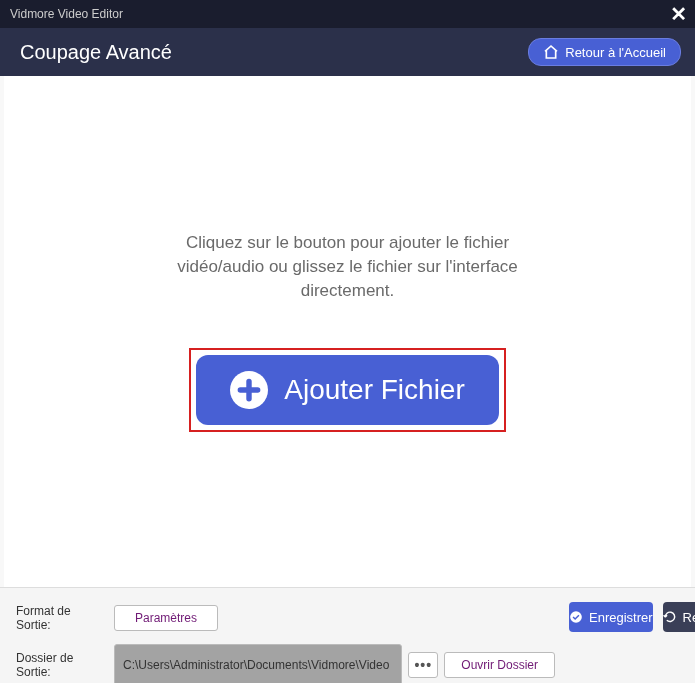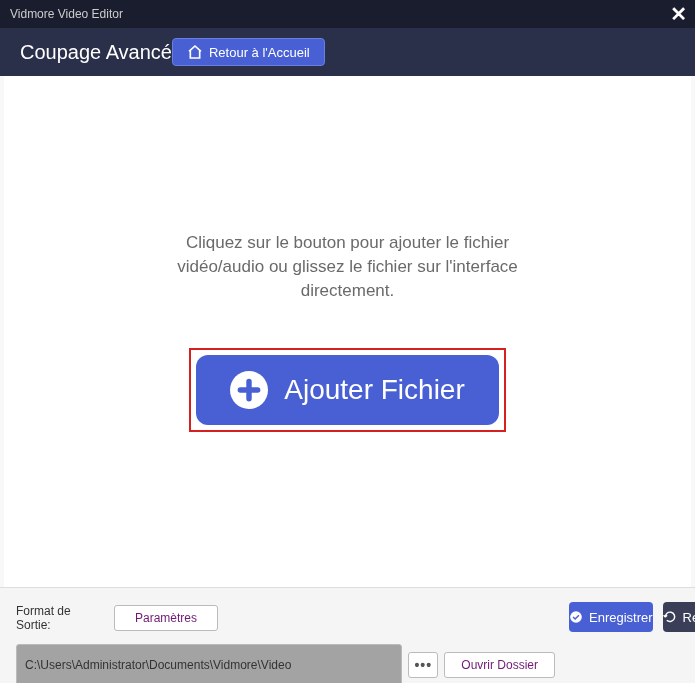--- a/index.html
+++ b/index.html
@@ -20,28 +20,28 @@
       padding: 0 8px 0 10px;
       font-size: 12px;
     }
     .close-icon { font-size: 20px; font-weight: bold; color: #fff; cursor: pointer; line-height: 1; }
     
     .header {
       height: 48px;
       background: #2b304a;
       display: flex;
       align-items: center;
-      justify-content: flex-start;
+      justify-content: space-between;
       padding: 0 14px 0 20px;
     }
     .page-title { color: #fff; font-size: 20px; font-weight: 400; }
     .home-btn {
       background: #4860d4;
       border: 1px solid #6a7de0;
-      border-radius: 4px;
+      border-radius: 13px;
       color: #fff;
       padding: 5px 14px;
       font-size: 13px;
       cursor: pointer;
       display: flex;
       align-items: center;
       gap: 6px;
     }
     
     .main {
@@ -205,20 +205,21 @@
   </div>
 </div>
 
 <div class="footer">
   <div class="left-col">
     <div class="row">
       <span class="row-label">Format de Sortie:</span>
       <button class="sec-btn">Paramètres</button>
     </div>
     <div class="row">
+      <span class="row-label">Dossier de Sortie:</span>
       <input class="path-input" value="C:\Users\Administrator\Documents\Vidmore\Video" style="">
       <button class="dots-btn">•••</button>
       <button class="sec-btn">Ouvrir Dossier</button>
     </div>
   </div>
   <div class="right-col">
     <button class="primary-btn save-btn">
       <svg width="14" height="14" viewBox="0 0 24 24" fill="none">
           <circle cx="12" cy="12" r="10" fill="#fff"></circle>
           <path d="M7 12 L10.5 15.5 L17 9" stroke="#4860d4" stroke-width="2.5" fill="none"></path>

